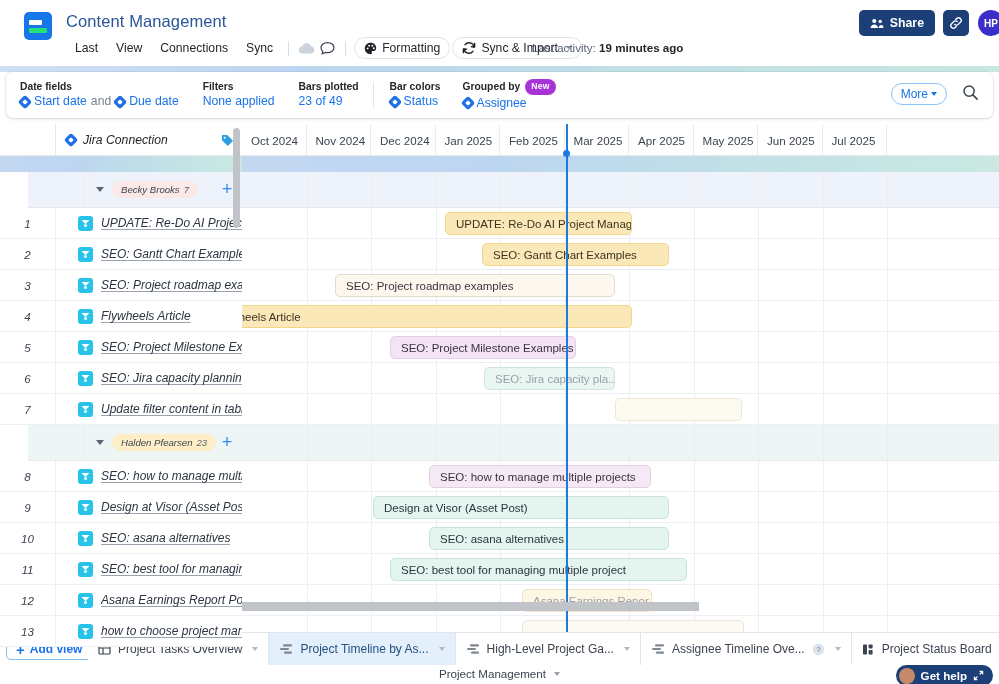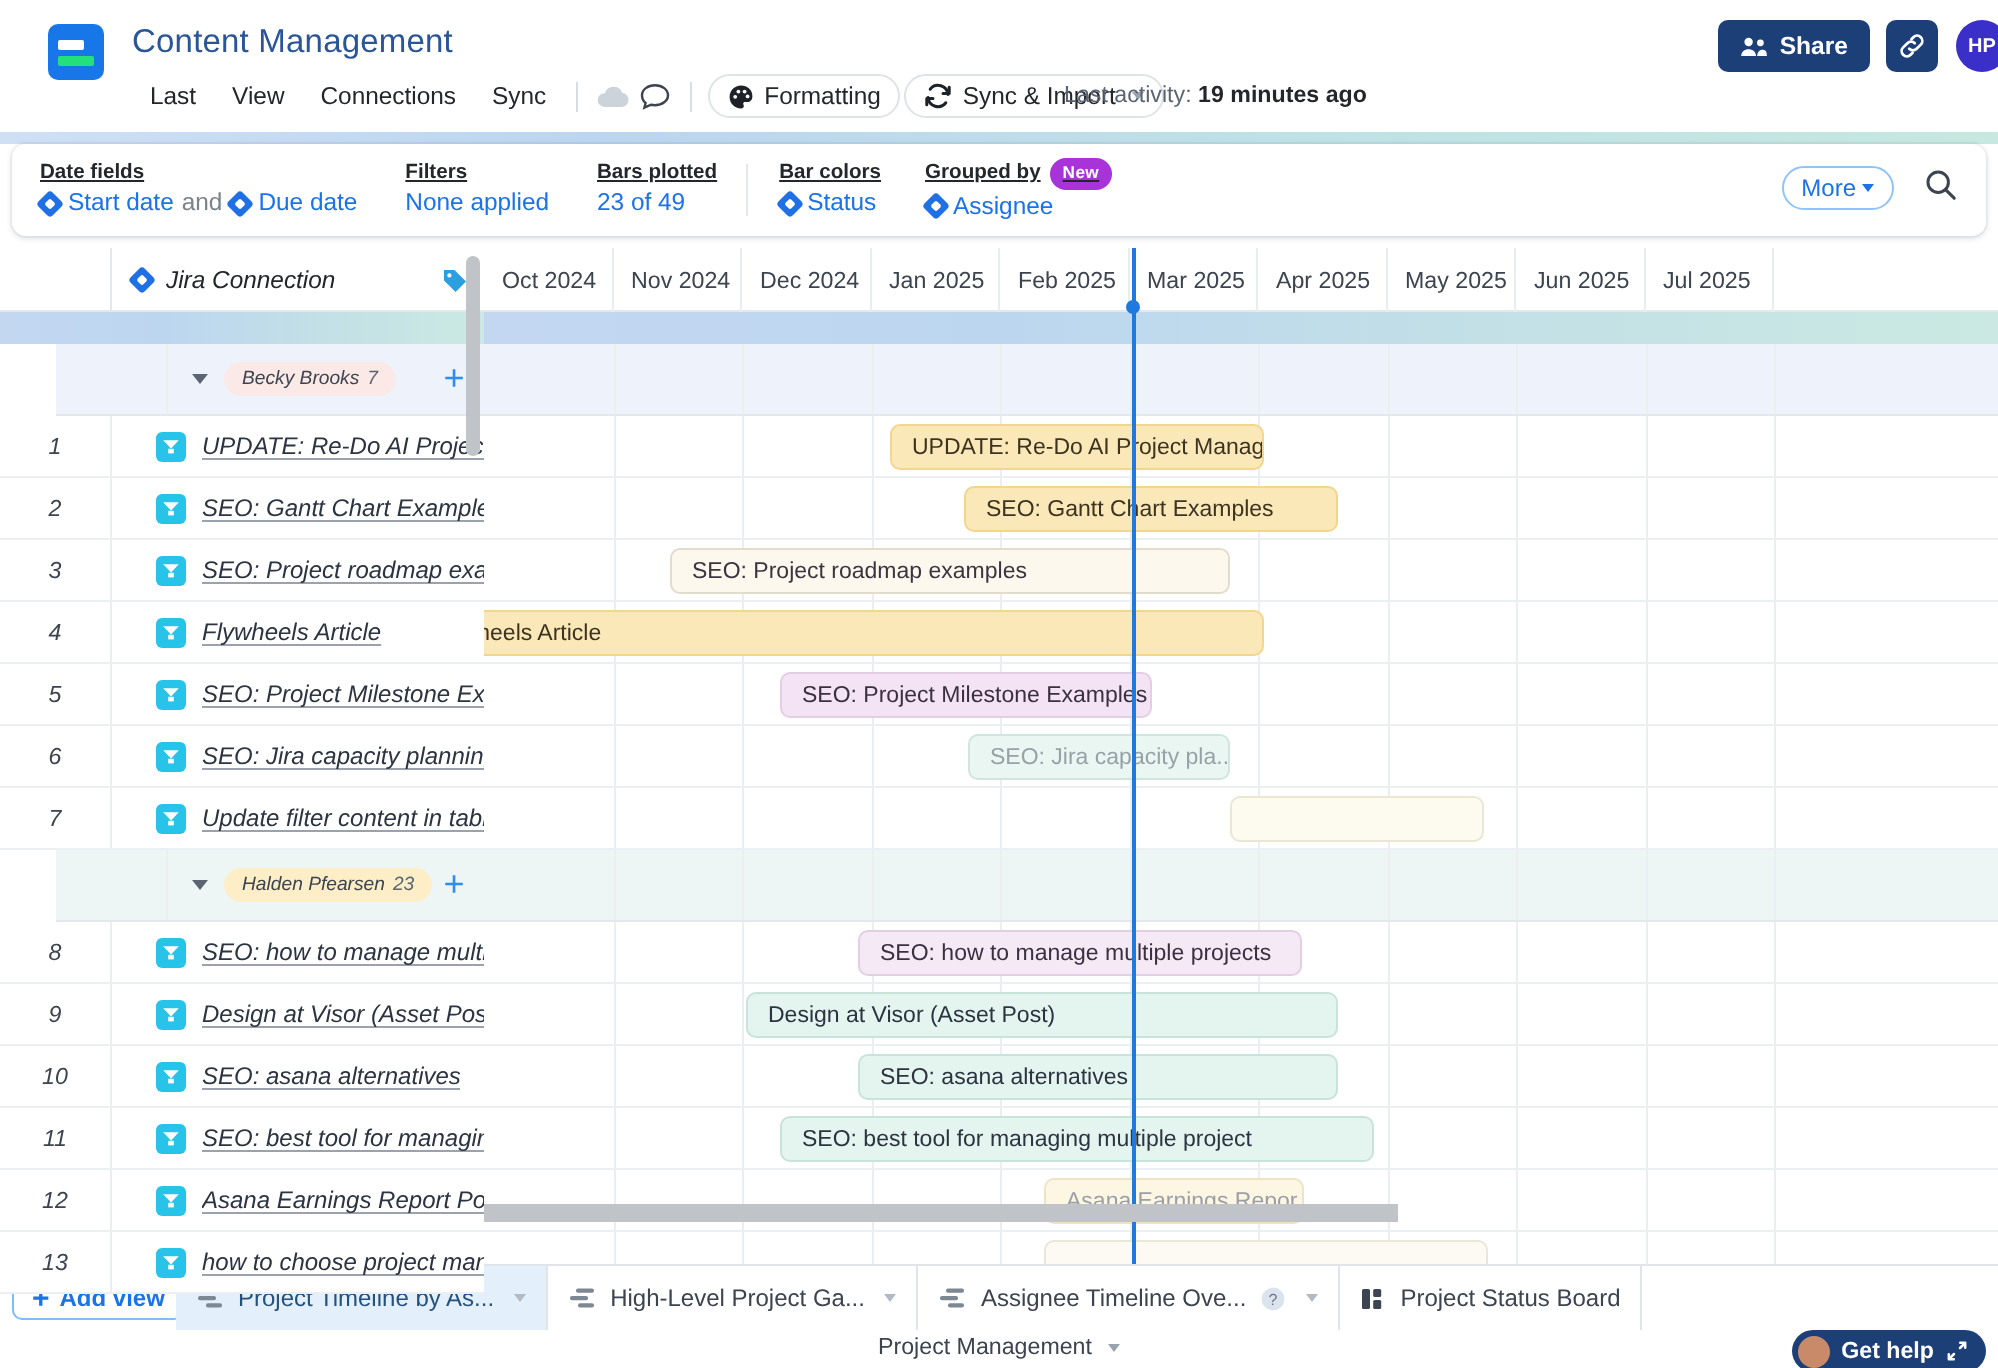--- a/index.html
+++ b/index.html
@@ -84,21 +84,21 @@
   }
 
   
   #settings-card {
     position:absolute; top:72px; left:6px; width:987px; height:46px;
     background:#fff; border-radius:7px;
     box-shadow: 0 1px 3px rgba(20,40,70,.16), 0 0 0 1px rgba(20,40,70,.04);
     display:flex; align-items:center;
   }
   .cfg { margin-left: 12px; }
-  .cfg .cfg-lbl { font-size:10.3px; color:#23272b; font-weight:bold; line-height:13px;text-decoration:underline; }
+  .cfg .cfg-lbl { font-size:10.3px; color:#23272b; font-weight:bold; line-height:13px; }
   .cfg .cfg-val { font-size:12.2px; color:#1a73e8; display:flex; align-items:center; gap:4px; line-height:17px; }
   .cfg .cfg-val .and { color:#7a828c; font-weight:normal; }
   .diamond {
     width:10px; height:10px; background:#1f6fe5; transform:rotate(45deg);
     border-radius:2px; display:inline-block; position:relative;
   }
   .diamond::after{
     content:""; position:absolute; left:3px; top:3px; width:4px; height:4px; background:#fff; border-radius:1px;
   }
   .cfg-sep { width:1px; height:26px; background:#e3e7ec; margin-left:14px; }
@@ -786,20 +786,30 @@
     </div>
   </div>
 </div>
 
 <div id="tabbar">
   <div id="addview">
     <span style="font-size:15px;line-height:13px;">+</span>
     <span>Add view</span>
   </div>
   <div id="tabs">
+      <div class="tab">
+        <span>
+          <svg width="13" height="13" viewBox="0 0 13 13">
+            <rect x="1" y="2" width="11" height="9" rx="1" fill="none" stroke="#3c4450" stroke-width="1.2"></rect>
+            <path d="M1 5h11M5 5v6" stroke="#3c4450" stroke-width="1.2"></path>
+          </svg>
+        </span>
+        <span>Project Tasks Overview</span>
+        <span class="caret"></span>
+      </div>
       <div class="tab active">
         <span>
           <svg width="14" height="12" viewBox="0 0 14 12">
             <rect x="4" y="1.3" width="9" height="2.1" rx="1" fill="#7d8894"></rect>
             <rect x="1" y="5" width="9" height="2.1" rx="1" fill="#7d8894"></rect>
             <rect x="5" y="8.6" width="8" height="2.1" rx="1" fill="#7d8894"></rect>
           </svg>
         </span>
         <span>Project Timeline by As...</span>
         <span class="caret"></span>

